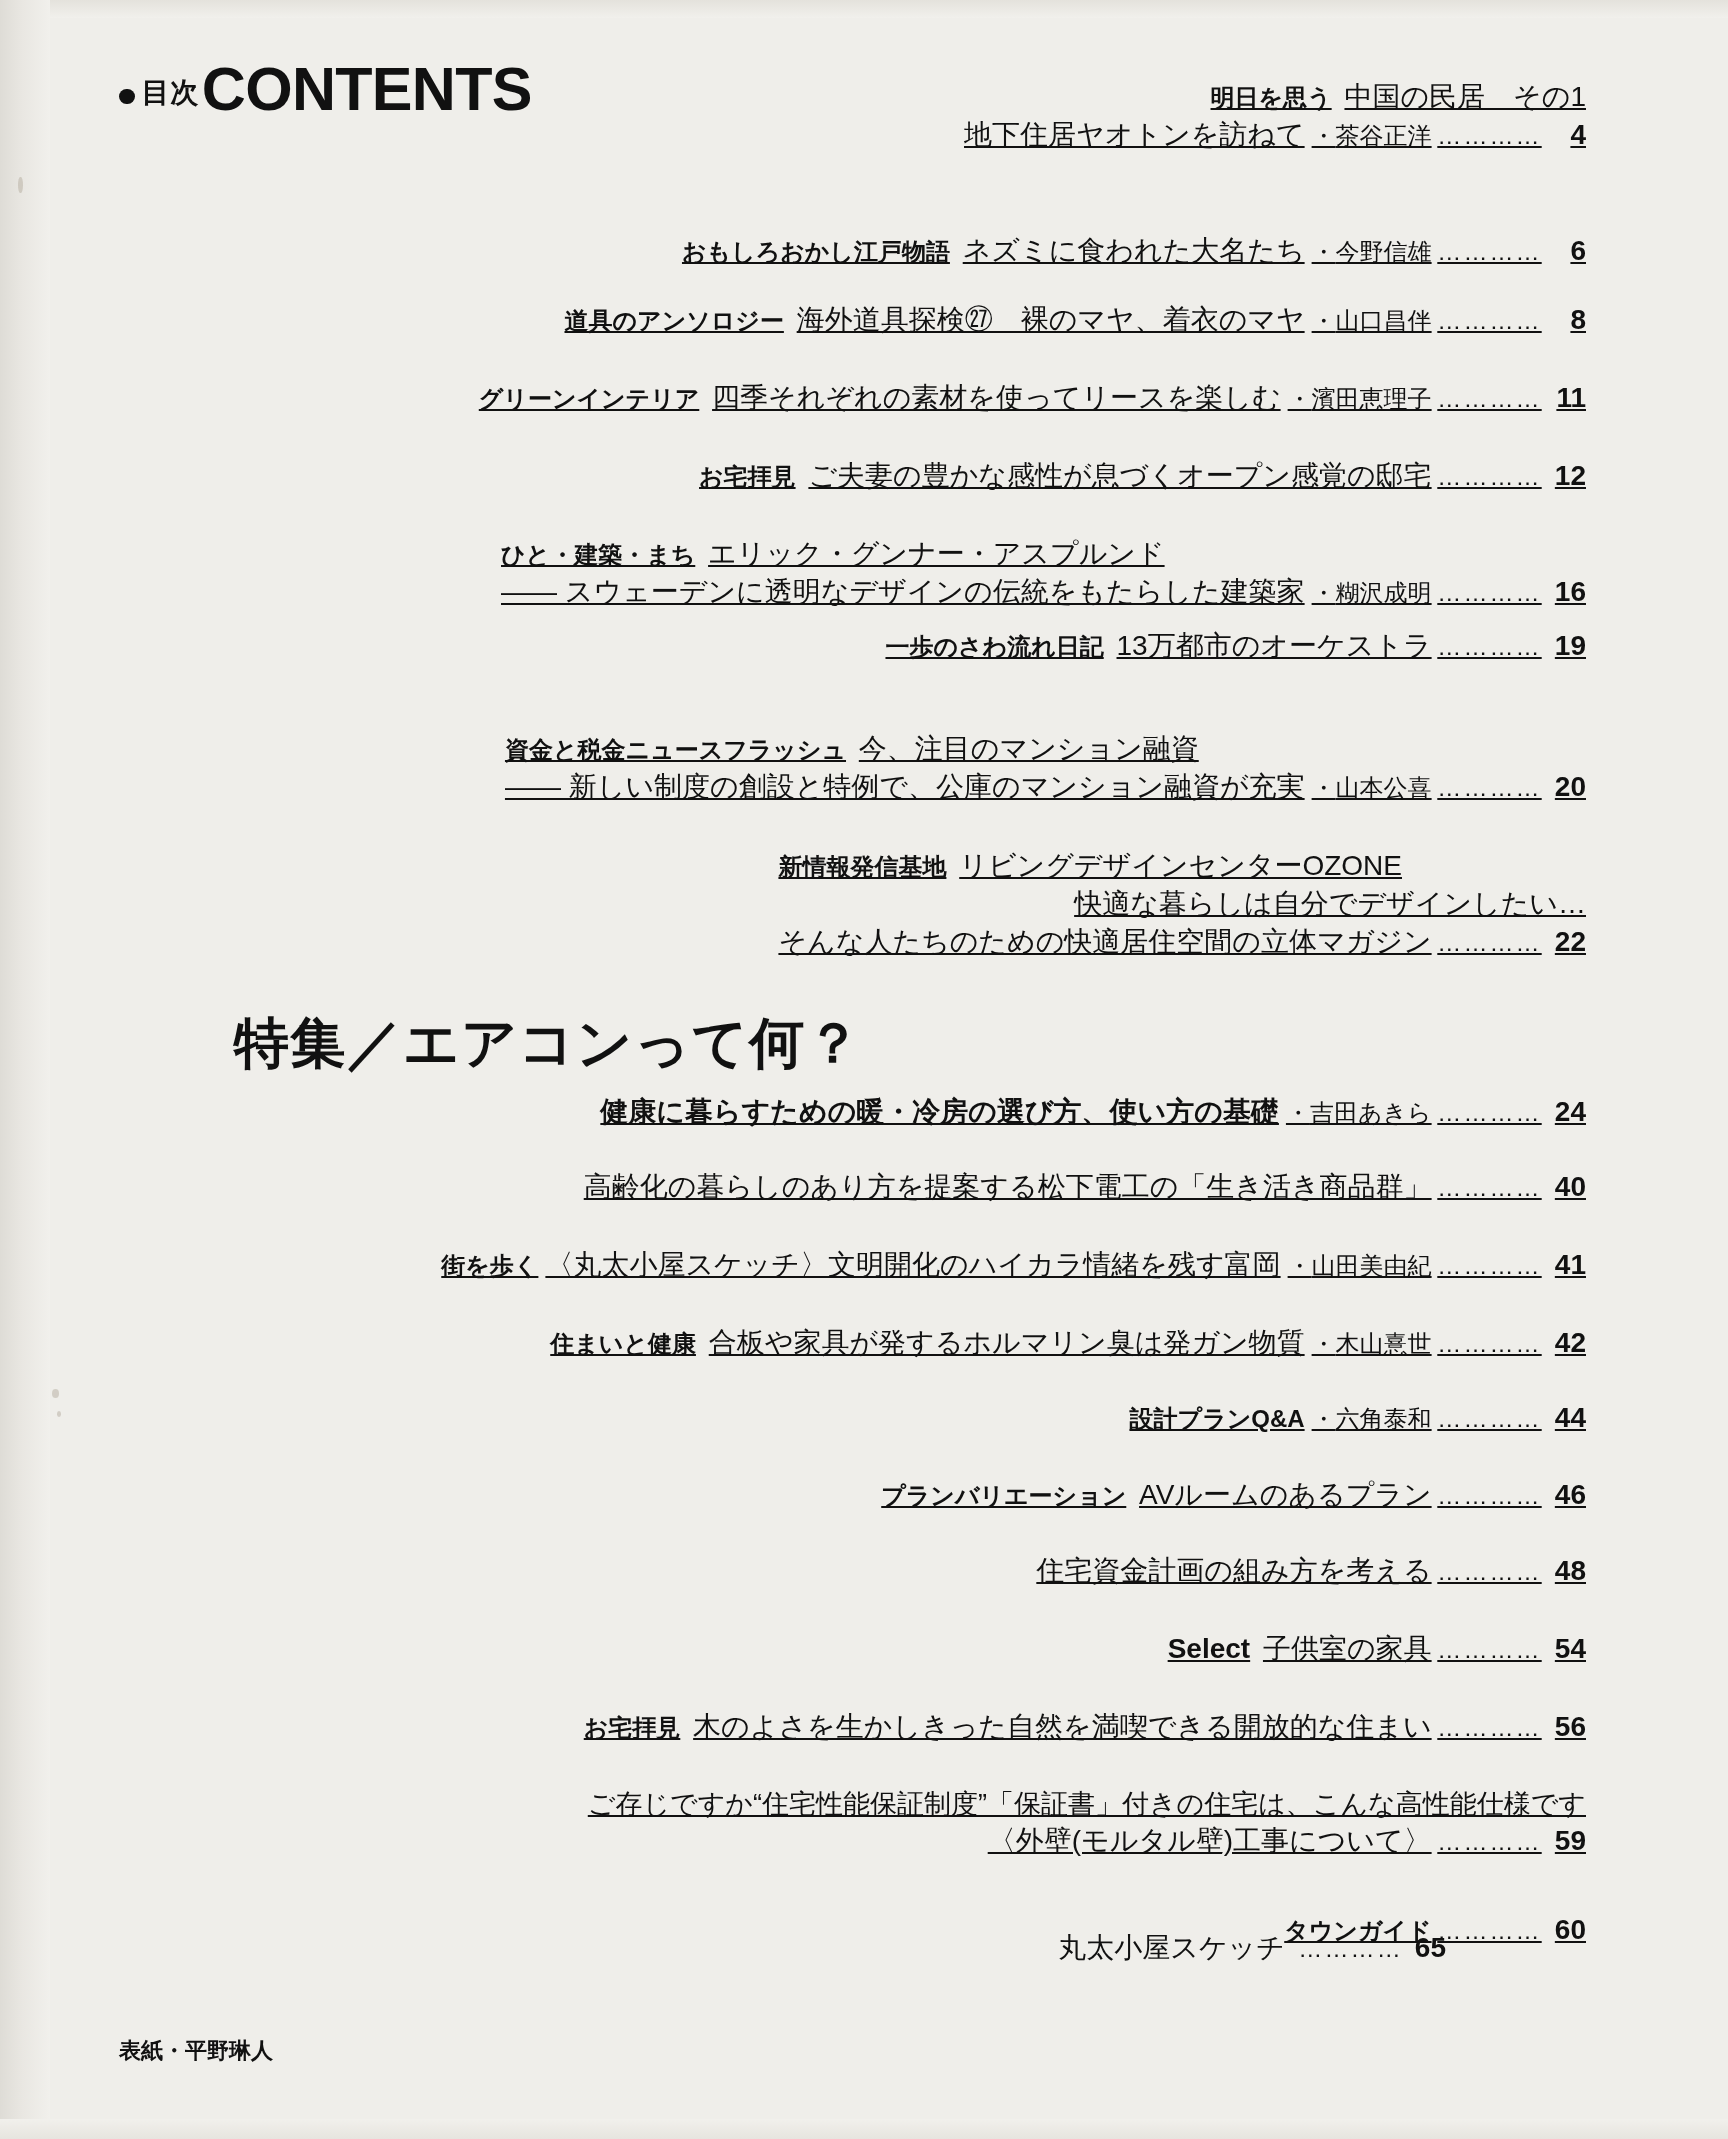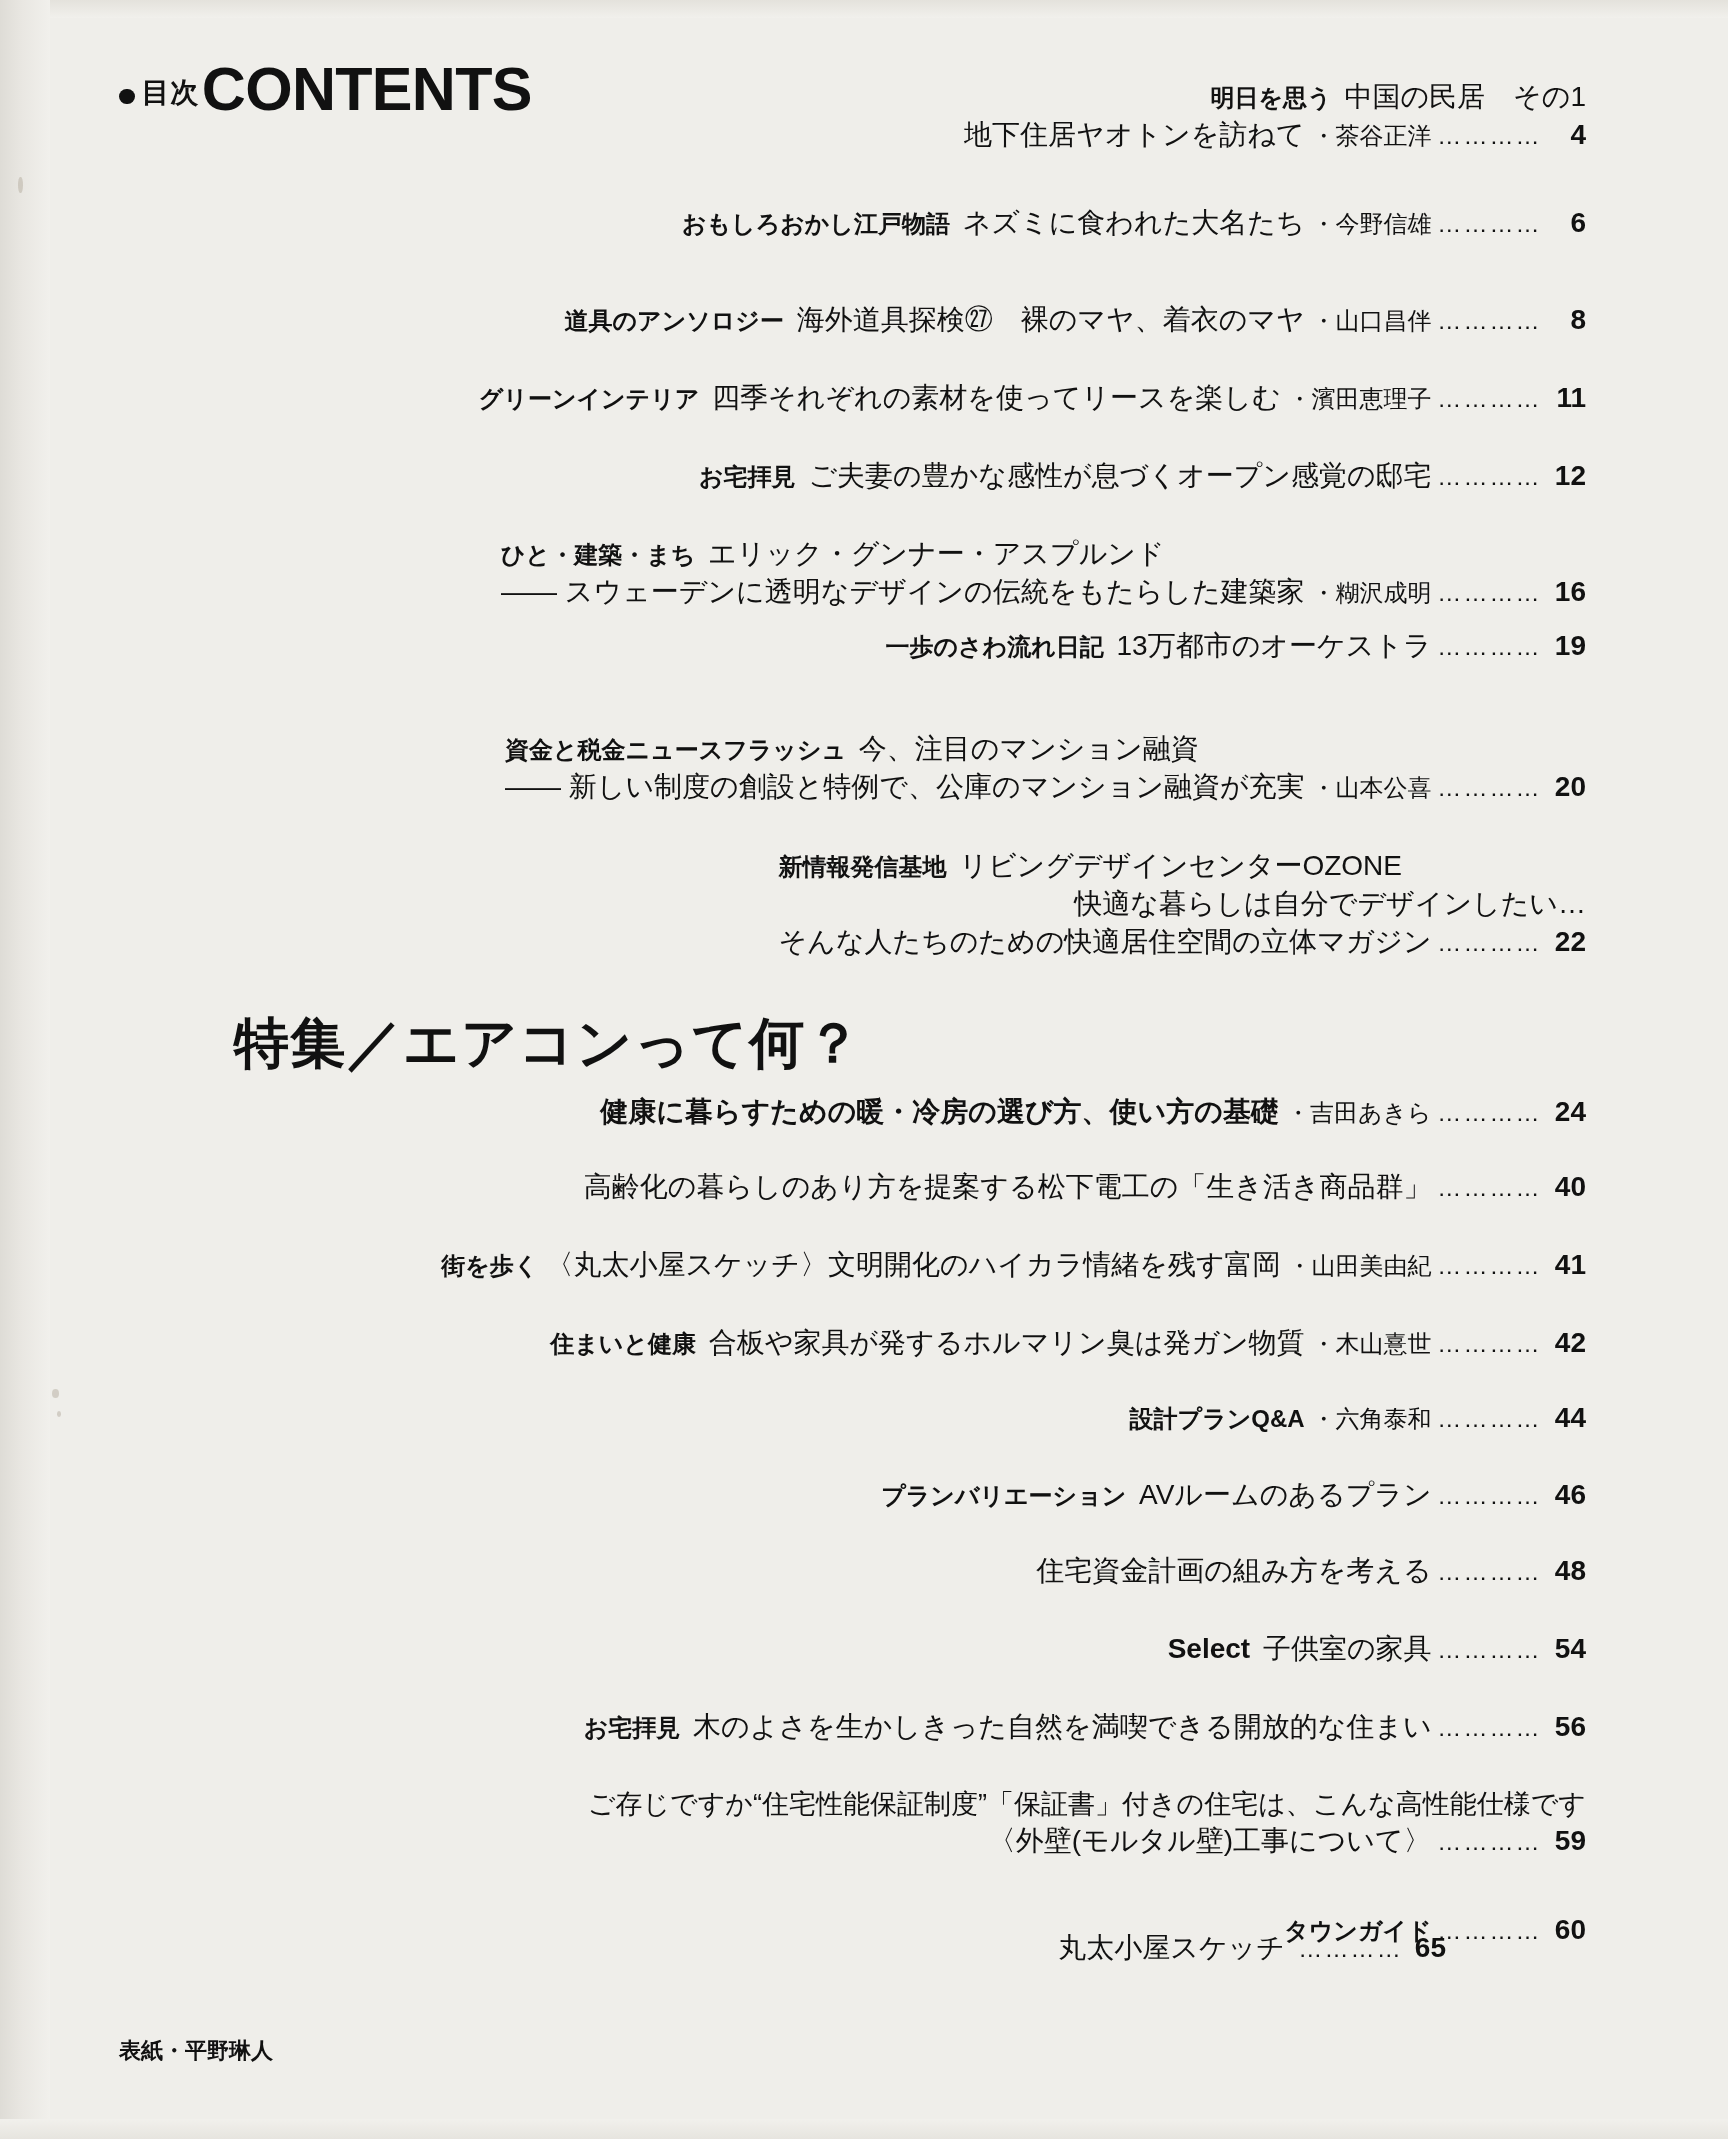--- a/index.html
+++ b/index.html
@@ -42,20 +42,21 @@
     font-family:"Liberation Sans", sans-serif;
     font-size:61px; font-weight:bold; letter-spacing:-0.7px; line-height:.92;
   }
 
   
   .toc { position:absolute; left:0; top:0; width:1728px; }
   .row {
     position:absolute;
     display:flex; align-items:center; justify-content:flex-end;
     white-space:nowrap;
+    text-decoration:underline;
   }
   .lines { display:flex; flex-direction:column; align-items:flex-end; }
   .line { display:flex; align-items:baseline; white-space:nowrap; }
 
   .kicker { font-weight:bold; font-size:24px; letter-spacing:0px; }
   .title { font-size:28px; letter-spacing:0px; }
   .title-b { font-size:28px; font-weight:bold; }
   .author { font-size:24px; }
   .gap { width:12.8px; display:inline-block; }
   .gap-s { width:7px; display:inline-block; }
@@ -110,21 +111,21 @@
         <div class="line">
           <span class="title">地下住居ヤオトンを訪ねて</span>
           <span class="gap-s"></span>
           <span class="author">・<span>茶谷正洋</span></span>
           <span class="dotlead">…………</span>
           <span class="pageno">4</span>
         </div>
       </div>
     </div>
 
-    <div class="row" style="right:142px; top:204px;">
+    <div class="row" style="right:142px; top:232px;">
       <div class="line">
         <span class="kicker">おもしろおかし江戸物語</span>
         <span class="gap"></span>
         <span class="title">ネズミに食われた大名たち</span>
         <span class="gap-s"></span>
         <span class="author">・<span>今野信雄</span></span>
         <span class="dotlead">…………</span>
         <span class="pageno">6</span>
       </div>
     </div>

